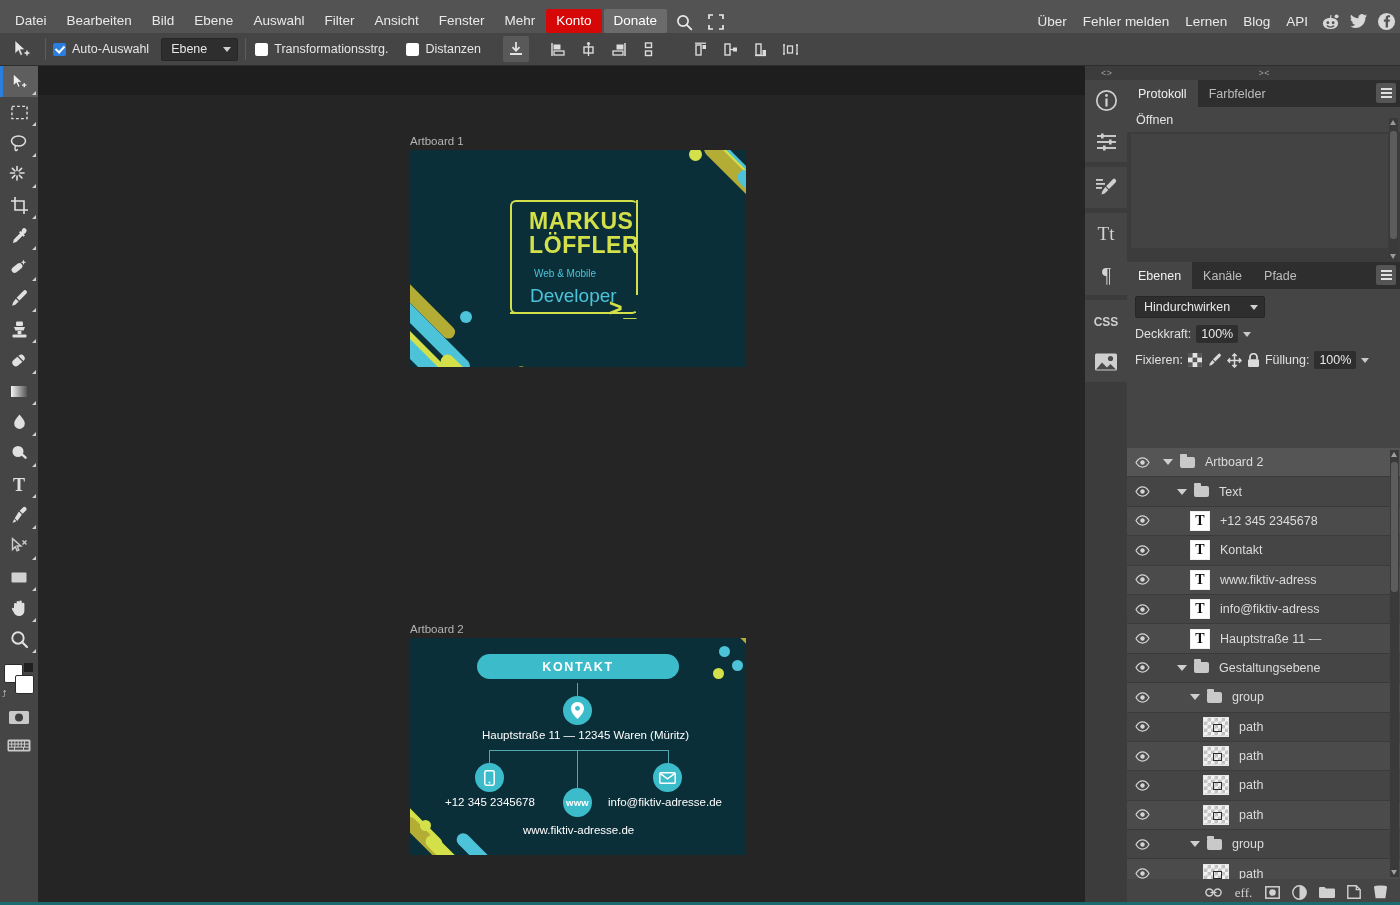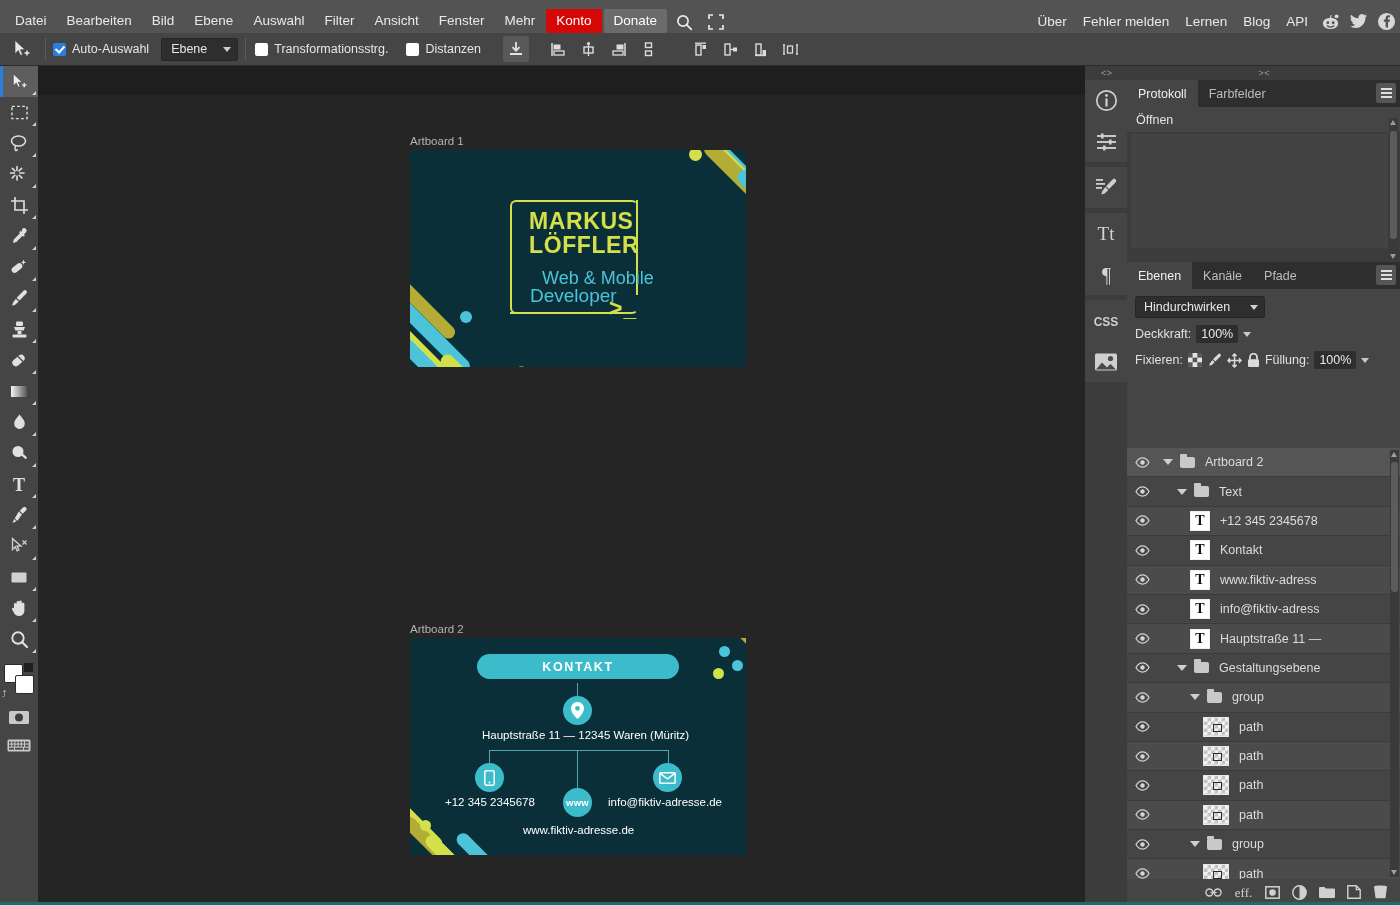--- a/index.html
+++ b/index.html
@@ -516,21 +516,21 @@
       <div class="stripe" style="left:100px; bottom:-24px;width:46px;  height:13px; background:#b4ad35;"></div>
       <div class="dotc" style="left:50px;  bottom:44px; width:12px; height:12px; background:#4cc3d9;"></div>
 
       <div class="name-box" style="left:100px; top:50px; width:128px; height:114px;
            border-right-color:transparent; "></div>
       <div style="position:absolute;left:226px;top:50px;width:2.4px;height:95px;background:#d4e04a"></div>
       <div style="position:absolute;left:100px;top:161.6px;width:98px;height:2.4px;background:#d4e04a"></div>
 
       <div class="name-txt" style="left:119px; top:59px; font-size:23px">MARKUS</div>
       <div class="name-txt" style="left:119px; top:83px; font-size:23px">LÖFFLER</div>
-      <div class="role-txt" style="left:132px; top:118px; font-size:18px">Web &amp; Mobile</div>
+      <div class="role-txt" style="left:124px; top:118px; font-size:10px">Web &amp; Mobile</div>
       <div class="role-txt" style="left:120px; top:134px; font-size:19px">Developer</div>
       <div class="prompt" style="left:199px; top:145px; font-size:23px; letter-spacing:1px">&gt;_</div>
     </div>
 
     <div class="ab-label" style="left:372px; top:528px">Artboard 2</div>
     <div class="card" style="left:372px; top:543px; width:336px; height:217px">
 
       <div class="stripe" style="right:-34px; top:-14px; width:62px; height:13px; background:#d4e04a;"></div>
       <div class="stripe" style="right:-47px; top:6px;  width:62px; height:13px; background:#b4ad35;"></div>
       <div class="dotc" style="right:16px; top:8px;  width:11px; height:11px; background:#4cc3d9;"></div>

